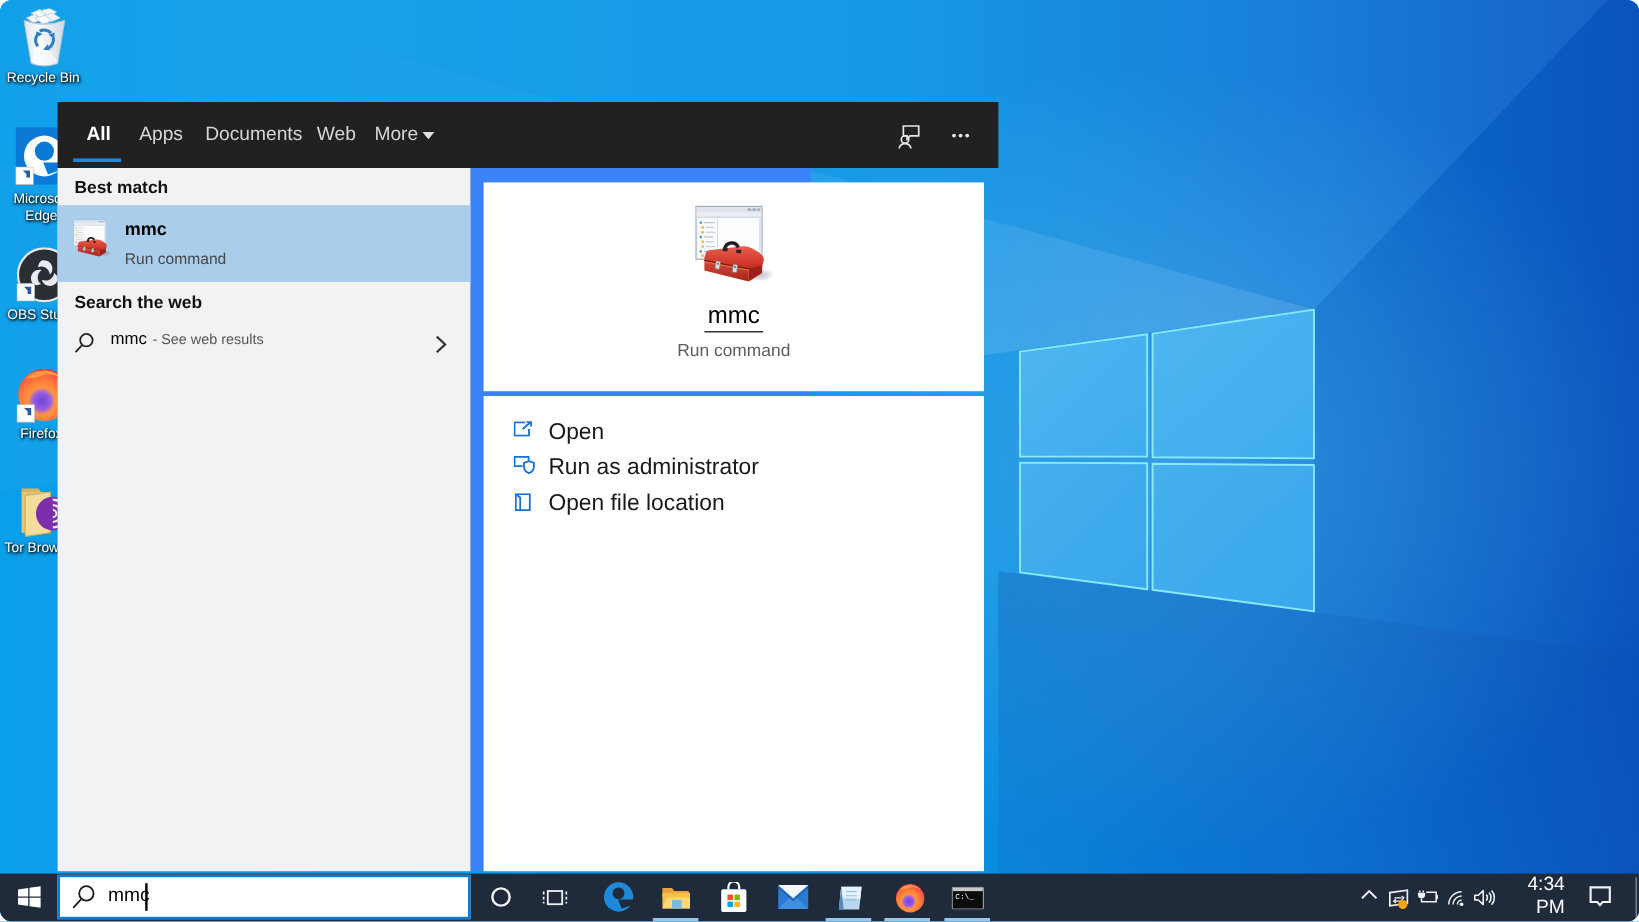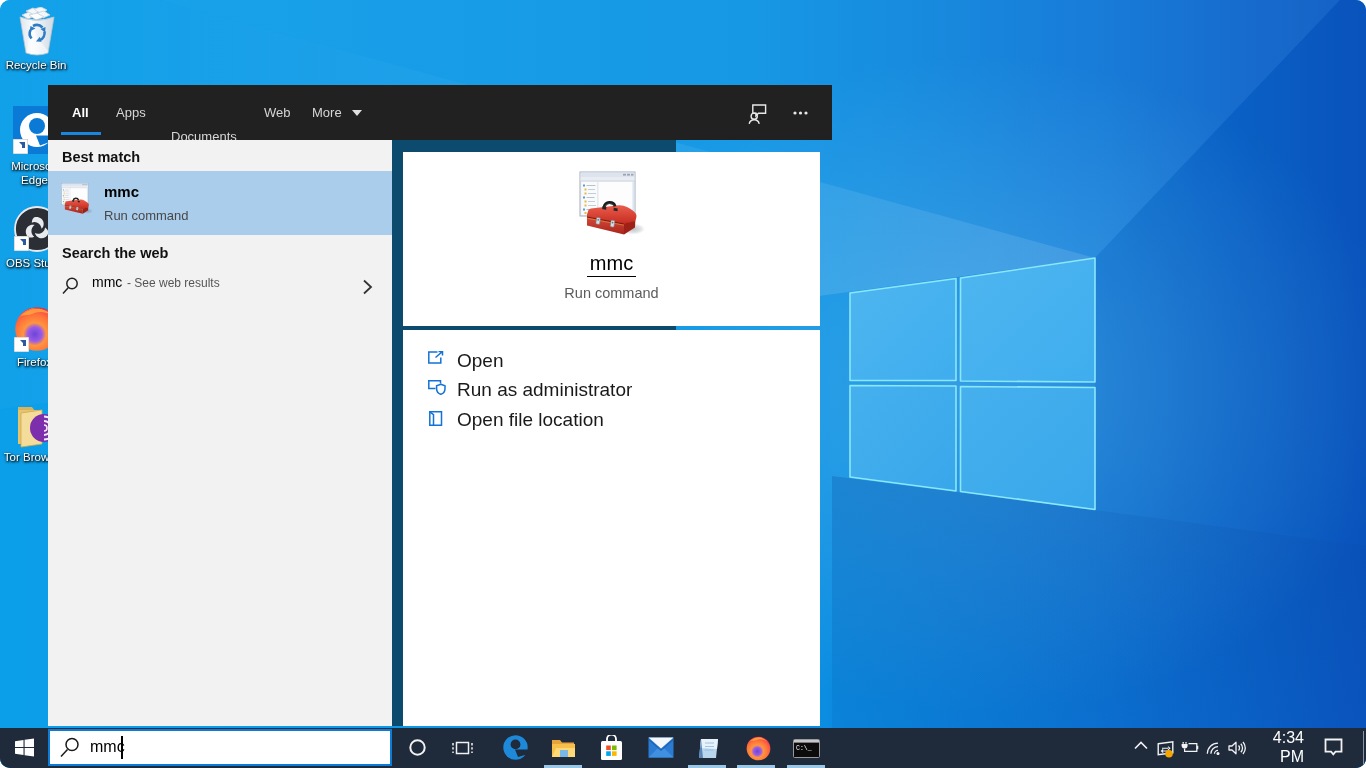--- a/index.html
+++ b/index.html
@@ -5,22 +5,22 @@
   * { margin:0; padding:0; box-sizing:border-box; }
   html,body { width:1366px; height:768px; overflow:hidden; font-family:"Liberation Sans", sans-serif; }
   .abs { position:absolute; }
   #stage { position:relative; width:1366px; height:768px; overflow:hidden; background:#0a97e6;border-radius:10px; }
 
   .dlabel { position:absolute; color:#fff; font-size:11.5px; text-align:center;
             text-shadow:0 1px 3px #000, 1px 1px 2px rgba(0,0,0,0.95); line-height:14px; }
 
   #panel { position:absolute; left:48px; top:85px; width:784px; height:641px; }
   #tabbar { position:absolute; left:0; top:0; width:784px; height:55px; background:#212121; }
-  .tab { position:absolute; top:0; height:55px; line-height:55px; color:#d6d6d6; font-size:13px; }
-  #panelbody { position:absolute; left:0; top:55px; width:628px; height:586px; background:#0c4a6e; }
+  .tab { position:absolute; top:0; height:55px; line-height:55px; color:#d6d6d6; font-size:16px; }
+  #panelbody { position:absolute; left:0; top:55px; width:628px; height:586px; background:#3b82f6; }
   #leftcol { position:absolute; left:0; top:0; width:344px; height:586px; background:#f2f2f2; }
   .sechead { position:absolute; font-size:14.5px; font-weight:bold; color:#111; }
   #bestrow { position:absolute; left:0; top:31px; width:344px; height:64px; background:#a9cdeb; }
   #rcard1 { position:absolute; left:355px; top:12px; width:417px; height:174px; background:#fff; }
   #rcard2 { position:absolute; left:355px; top:190px; width:417px; height:396px; background:#fff; }
   .actrow { position:absolute; left:54px; font-size:19px; color:#1a1a1a; }
 
   #taskbar { position:absolute; left:0; top:728px; width:1366px; height:40px; background:#1f2a3b; }
   #sbox { position:absolute; left:48px; top:1px; width:344px; height:37px; background:#fff; border:2px solid #0c7cd8; }
   .uline { position:absolute; top:37px; height:3px; width:38px; background:#9ac7e5; }
@@ -167,21 +167,21 @@
       <path d="M28 22 a3 3 0 0 1 0 6" stroke-width="1.6"></path>
     </g>
   </svg>
   <div class="dlabel" style="left:-3px;top:450px;width:75px;">Tor Browser</div>
 
   <div id="panel">
     <div id="tabbar">
       <div class="tab" style="left:24px;color:#fff;font-weight:bold;">All</div>
       <div class="abs" style="left:13px;top:47px;width:40px;height:3px;background:#1a86e0;"></div>
       <div class="tab" style="left:68px;">Apps</div>
-      <div class="tab" style="left:123px;margin-top:24px;">Documents</div>
+      <div class="tab" style="left:123px;">Documents</div>
       <div class="tab" style="left:216px;">Web</div>
       <div class="tab" style="left:264px;">More</div>
       <div class="abs" style="left:304px;top:25px;width:0;height:0;border-left:5.5px solid transparent;border-right:5.5px solid transparent;border-top:6px solid #e0e0e0;"></div>
       <svg class="abs" style="left:700px;top:19px" width="20" height="20" viewBox="0 0 20 20" fill="none" stroke="#e8e8e8" stroke-width="1.4">
         <path d="M4.8 1 H17.6 V9.3 H10.4 L7.9 11.9 V9.3 H4.8 Z"></path>
         <circle cx="6.2" cy="12.2" r="3.1"></circle>
         <path d="M1.2 19.8 a5.1 5.1 0 0 1 10 0"></path>
       </svg>
       <svg class="abs" style="left:745px;top:26px" width="15" height="4" viewBox="0 0 15 4" fill="#e8e8e8">
         <circle cx="2" cy="2" r="1.6"></circle>

